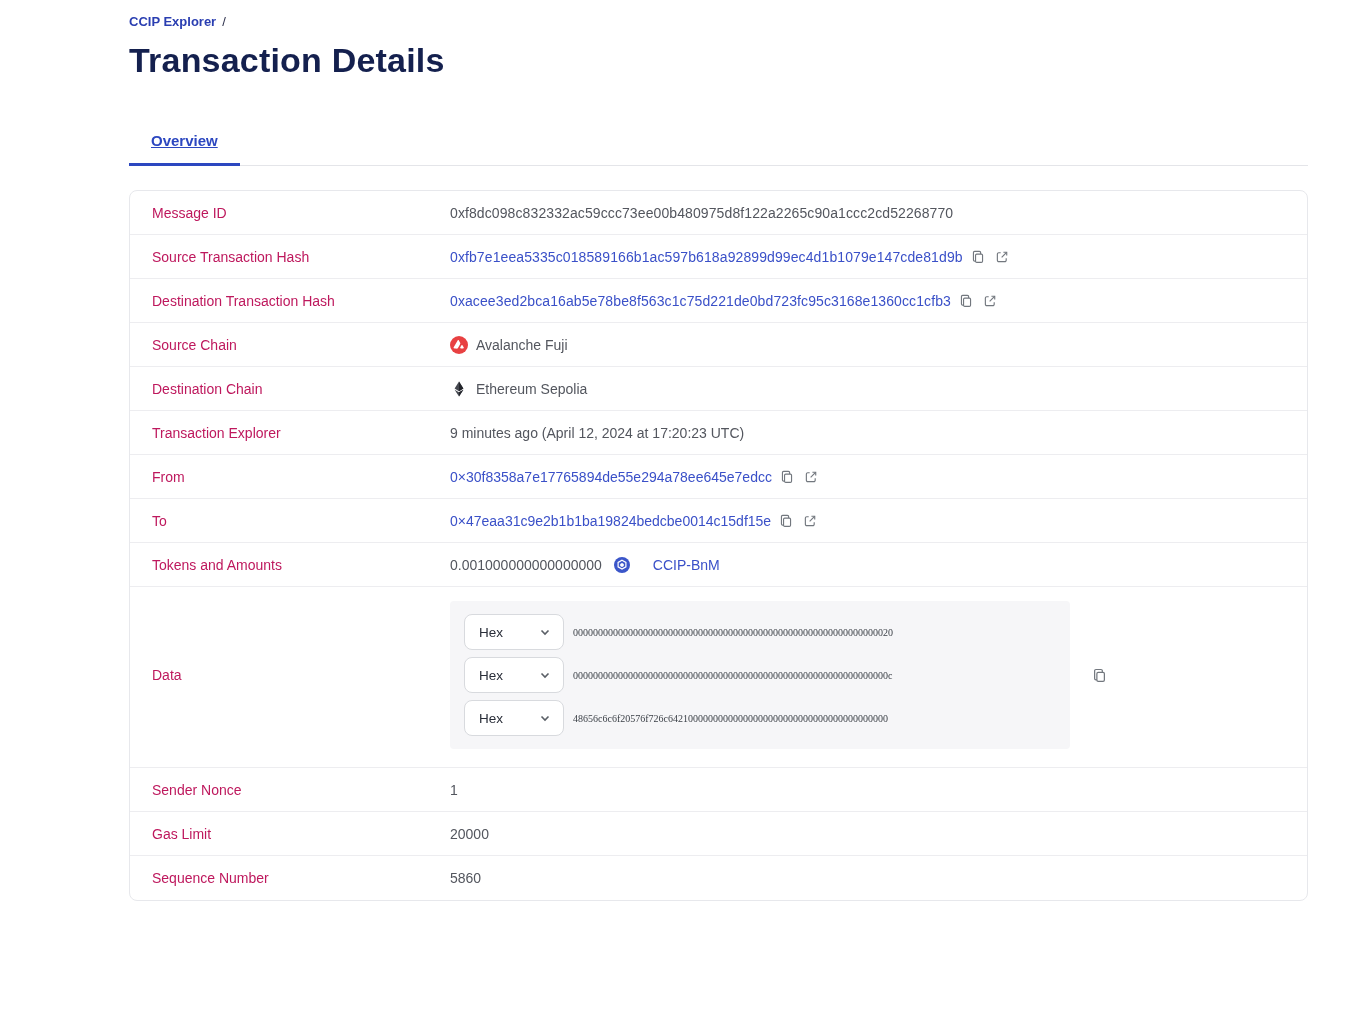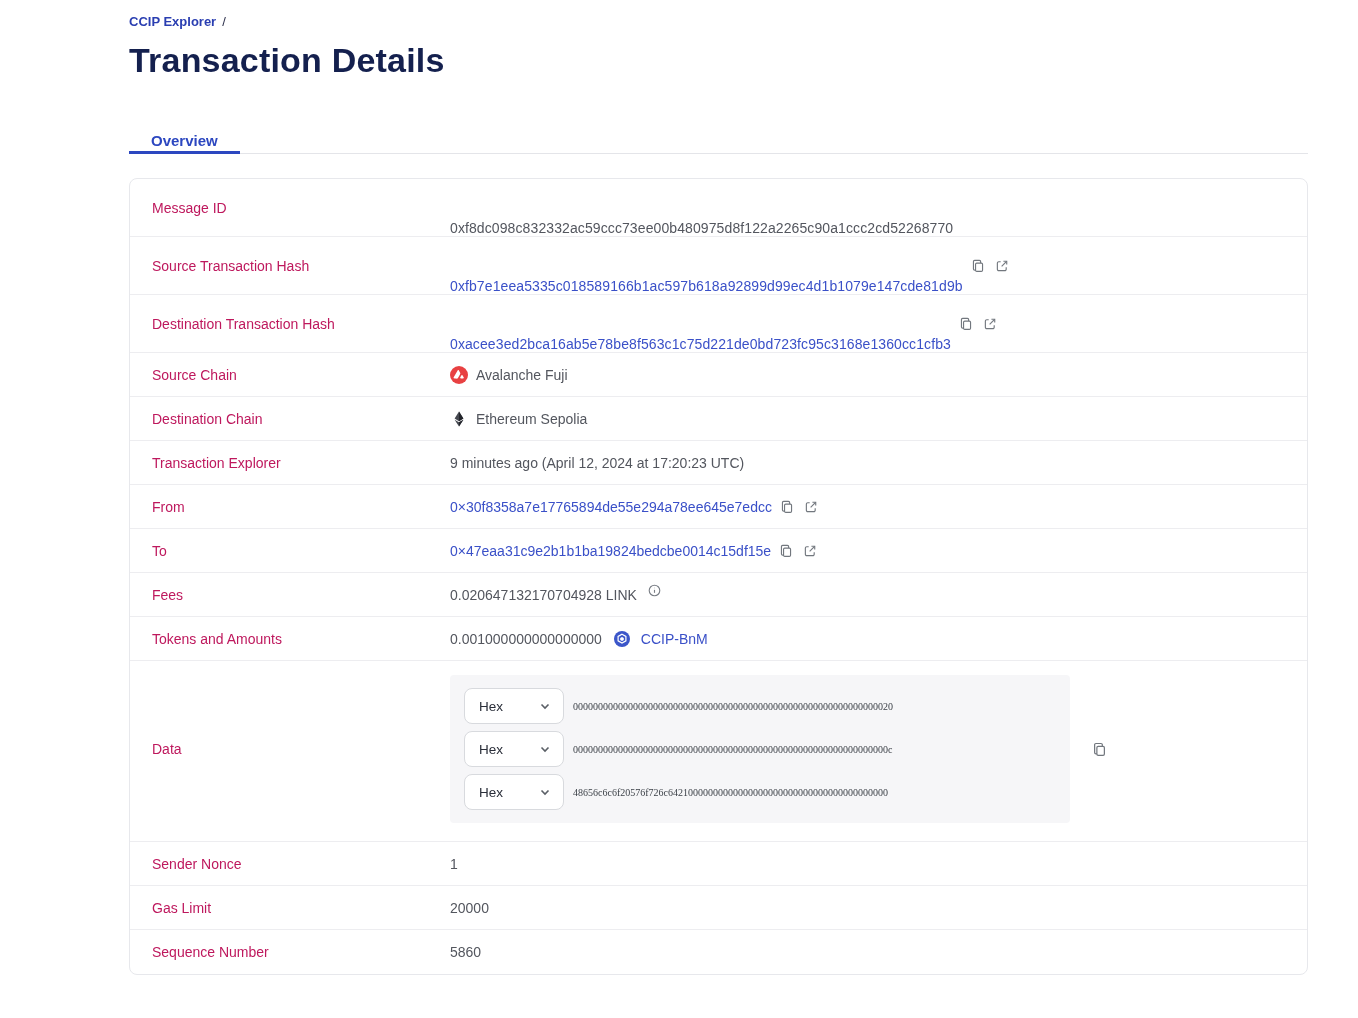--- a/index.html
+++ b/index.html
@@ -15,24 +15,25 @@
 
   
   .breadcrumb { font-size: 13px; font-weight: 700; display: flex; gap: 6px; align-items: baseline; }
   .breadcrumb a { color: #2a3eb1; text-decoration: none; cursor: pointer; }
   .breadcrumb .sep { color: #2b2f4a; font-weight: 400; }
   h1.title { margin-top: 12px; font-size: 34px; font-weight: 700; color: #14204e; letter-spacing: 0.2px; }
 
   
   .tabs { margin-top: 42px; width: 1179px; border-bottom: 1px solid #e4e5e9; display: flex; }
   .tab {
-    padding: 10px 22px 2px 22px;
+    padding: 10px 22px 14px 22px;
     font-size: 15px; font-weight: 600; color: #2c47c0;
     border-bottom: 3px solid #2c47c0; margin-bottom: -1px;
     cursor: pointer;
+    text-decoration: underline;
   }
 
   
   .card {
     margin-top: 24px; width: 1179px;
     border: 1px solid #e7e8ec; border-radius: 8px;
     background: #fff;
   }
   .row {
     display: flex; align-items: center;
@@ -43,21 +44,21 @@
   .row:last-child { border-bottom: none; }
   .row .label {
     width: 298px; flex: none;
     font-size: 14px; color: #be185d;
   }
   .row .value {
     font-size: 14px; color: #53565e;
     display: flex; align-items: center; gap: 8px;
     flex: 1; min-width: 0;
   }
-  .mono-ish { letter-spacing: 0.1px; margin-top: 41px; }
+  .mono-ish { letter-spacing: 0.1px; }
   a.hashlink { color: #3a50c8; text-decoration: none; cursor: pointer; }
   .icon-btn { color: #72777e; display: inline-flex; align-items: center; cursor: pointer; background: none; border: none; padding: 0; }
   .icon-btn svg { display: block; }
   .icon-btn + .icon-btn { margin-left: 2px; }
 
   
   .badge {
     display: inline-flex; align-items: center; gap: 7px;
     background: #eff8ef; color: #2e7d32;
     border-radius: 6px; padding: 5px 11px 5px 8px;
@@ -65,21 +66,21 @@
   }
   .badge svg { display: block; }
 
   
   .chain-icon { display: inline-flex; width: 18px; height: 18px; align-items: center; justify-content: center; }
 
   
   .info-icon { color: #7a7f86; display: inline-flex; margin-left: 3px; position: relative; top: -4px; }
 
   
-  .token-link { display: inline-flex; align-items: center; gap: 11px; margin-left: 4px; color: #3a50c8; font-size: 14px; text-decoration: none; cursor: pointer; }
+  .token-link { display: inline-flex; align-items: center; gap: 23px; margin-left: 4px; color: #3a50c8; font-size: 14px; text-decoration: none; cursor: pointer; }
 
   
   .row.data-row { align-items: center; padding-top: 14px; padding-bottom: 18px; }
   .data-value { display: flex; align-items: center; gap: 22px; }
   .data-box {
     background: #f6f6f8; border-radius: 4px;
     padding: 13px 14px; width: 620px;
     display: flex; flex-direction: column; gap: 7px;
   }
   .data-line { display: flex; align-items: center; gap: 9px; }
@@ -230,33 +231,20 @@
         <button class="icon-btn">
           <svg width="14" height="14" viewBox="0 0 16 16" fill="none" stroke="currentColor" stroke-width="1.3">
               <path d="M6.5 3.2H4.3A1.6 1.6 0 0 0 2.7 4.8v6.9a1.6 1.6 0 0 0 1.6 1.6h6.9a1.6 1.6 0 0 0 1.6-1.6V9.5"></path>
               <path d="M9.6 2.6h3.8v3.8"></path>
               <path d="M13.2 2.8 7.6 8.4"></path>
             </svg>
         </button>
       </div>
     </div>
 
-    <div class="row">
-      <div class="label">Fees</div>
-      <div class="value">
-        <span>0.020647132170704928 LINK</span>
-        <span class="info-icon">
-          <svg width="13" height="13" viewBox="0 0 14 14" fill="none" stroke="currentColor" stroke-width="1.2">
-              <circle cx="7" cy="7" r="5.7"></circle>
-              <path d="M7 6.3v3.2"></path>
-              <circle cx="7" cy="4.2" r="0.4" fill="currentColor" stroke="none"></circle>
-            </svg>
-        </span>
-      </div>
-    </div>
 
     <div class="row">
       <div class="label">Tokens and Amounts</div>
       <div class="value">
         <span>0.001000000000000000</span>
         <a class="token-link">
           <span style="display:inline-flex;">
             <svg width="16" height="16" viewBox="0 0 16 16">
                 <circle cx="8" cy="8" r="8" fill="#3b56c9"></circle>
                 <path d="M8 3.2 11.9 5.4v4.4L8 12 4.1 9.8V5.4Z" fill="none" stroke="#ffffff" stroke-width="1.2"></path>

